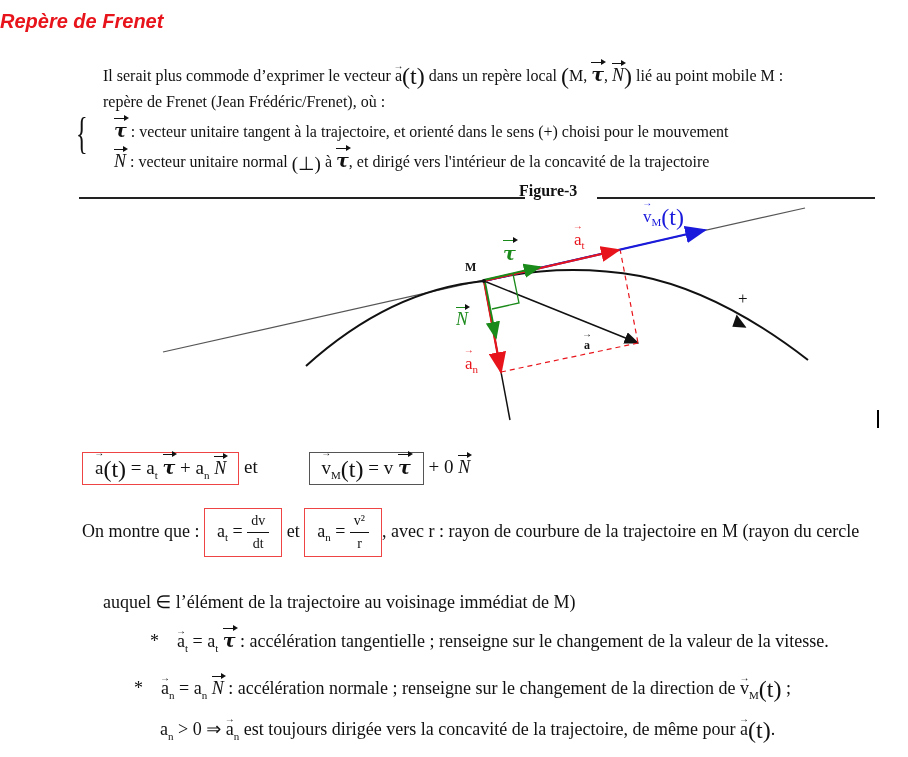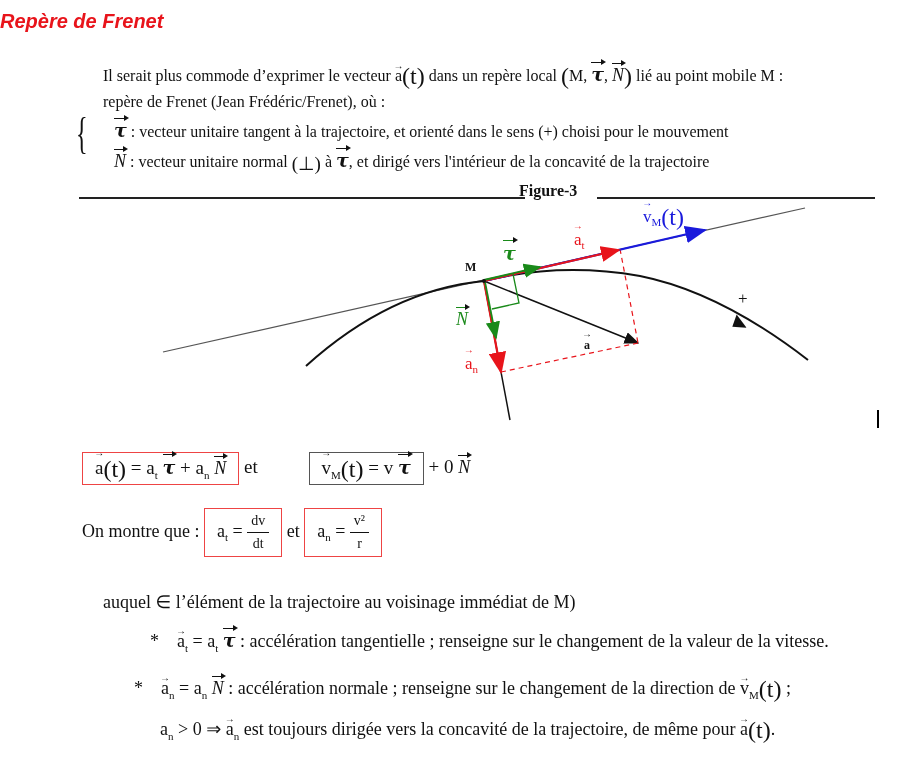--- a/index.html
+++ b/index.html
@@ -135,21 +135,21 @@
 <div class="eq2">
   <span>On montre que : </span>
   <span class="box red"><span>a</span><sub>t</sub><span> = </span><span class="frac">
         <span class="num">dv</span>
         <span class="den">dt</span>
       </span></span>
   <span>et</span>
   <span class="box red"><span>a</span><sub>n</sub><span> = </span><span class="frac">
         <span class="num">v²</span>
         <span class="den">r</span>
-      </span></span>
+      </span></span><span>, avec r : rayon de courbure de la trajectoire en M (rayon du cercle</span>
 </div>
 
 <div class="line p18" style="top:592px;">auquel ∈ l’élément de la trajectoire au voisinage immédiat de M)</div>
 
 <div class="line p18" style="top:628px; left:128px;">
   <span>*</span>&nbsp;&nbsp;&nbsp;
   <span class="vec">a</span><sub>t</sub><span> = a</span><sub>t</sub> <span class="ovl tau">τ</span><span> : accélération tangentielle ; renseigne sur le changement de la valeur de la vitesse.</span>
 </div>
 
 <div class="line p18" style="top:676px; left:112px;">

